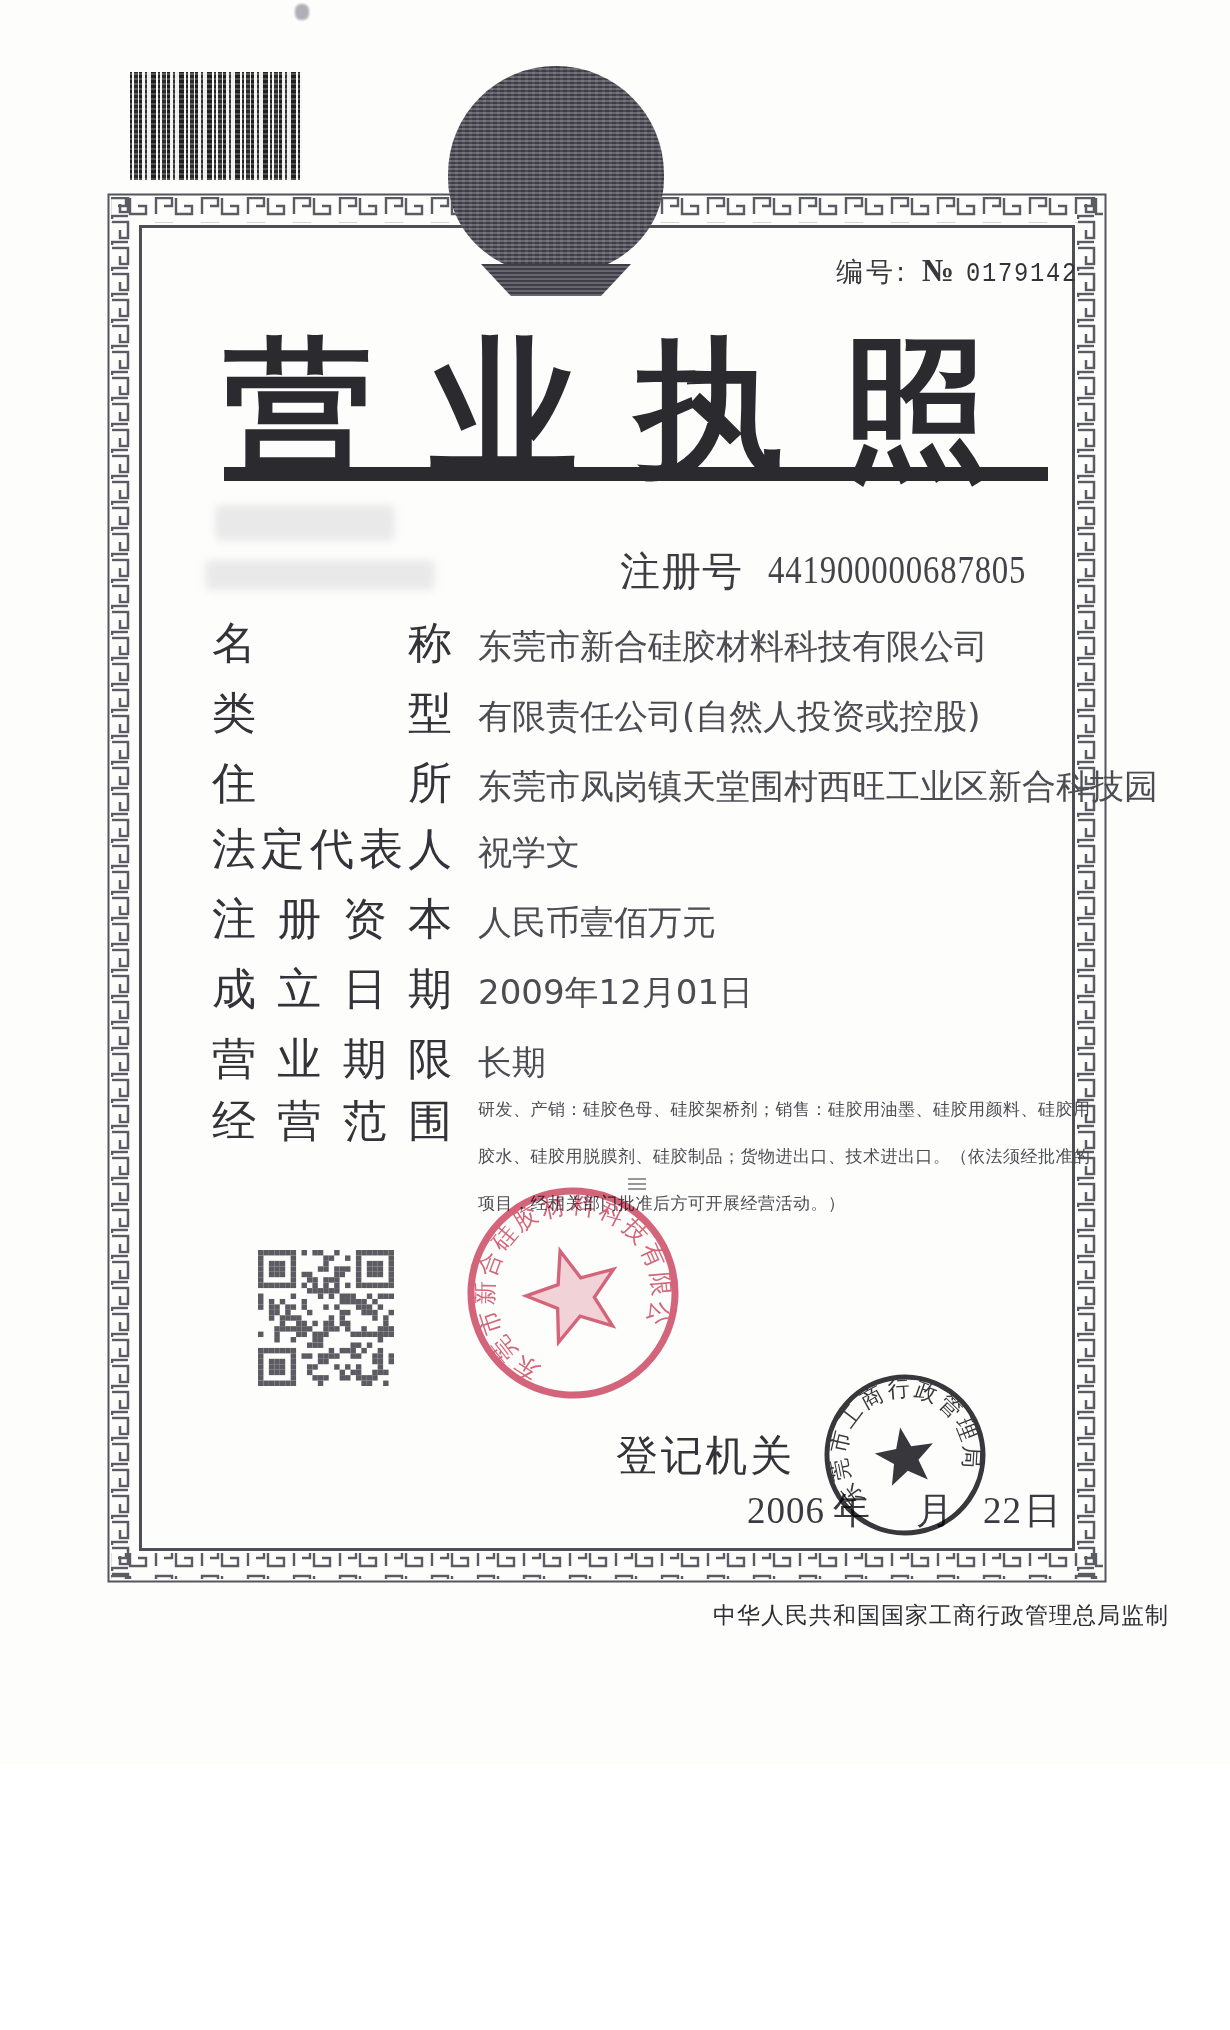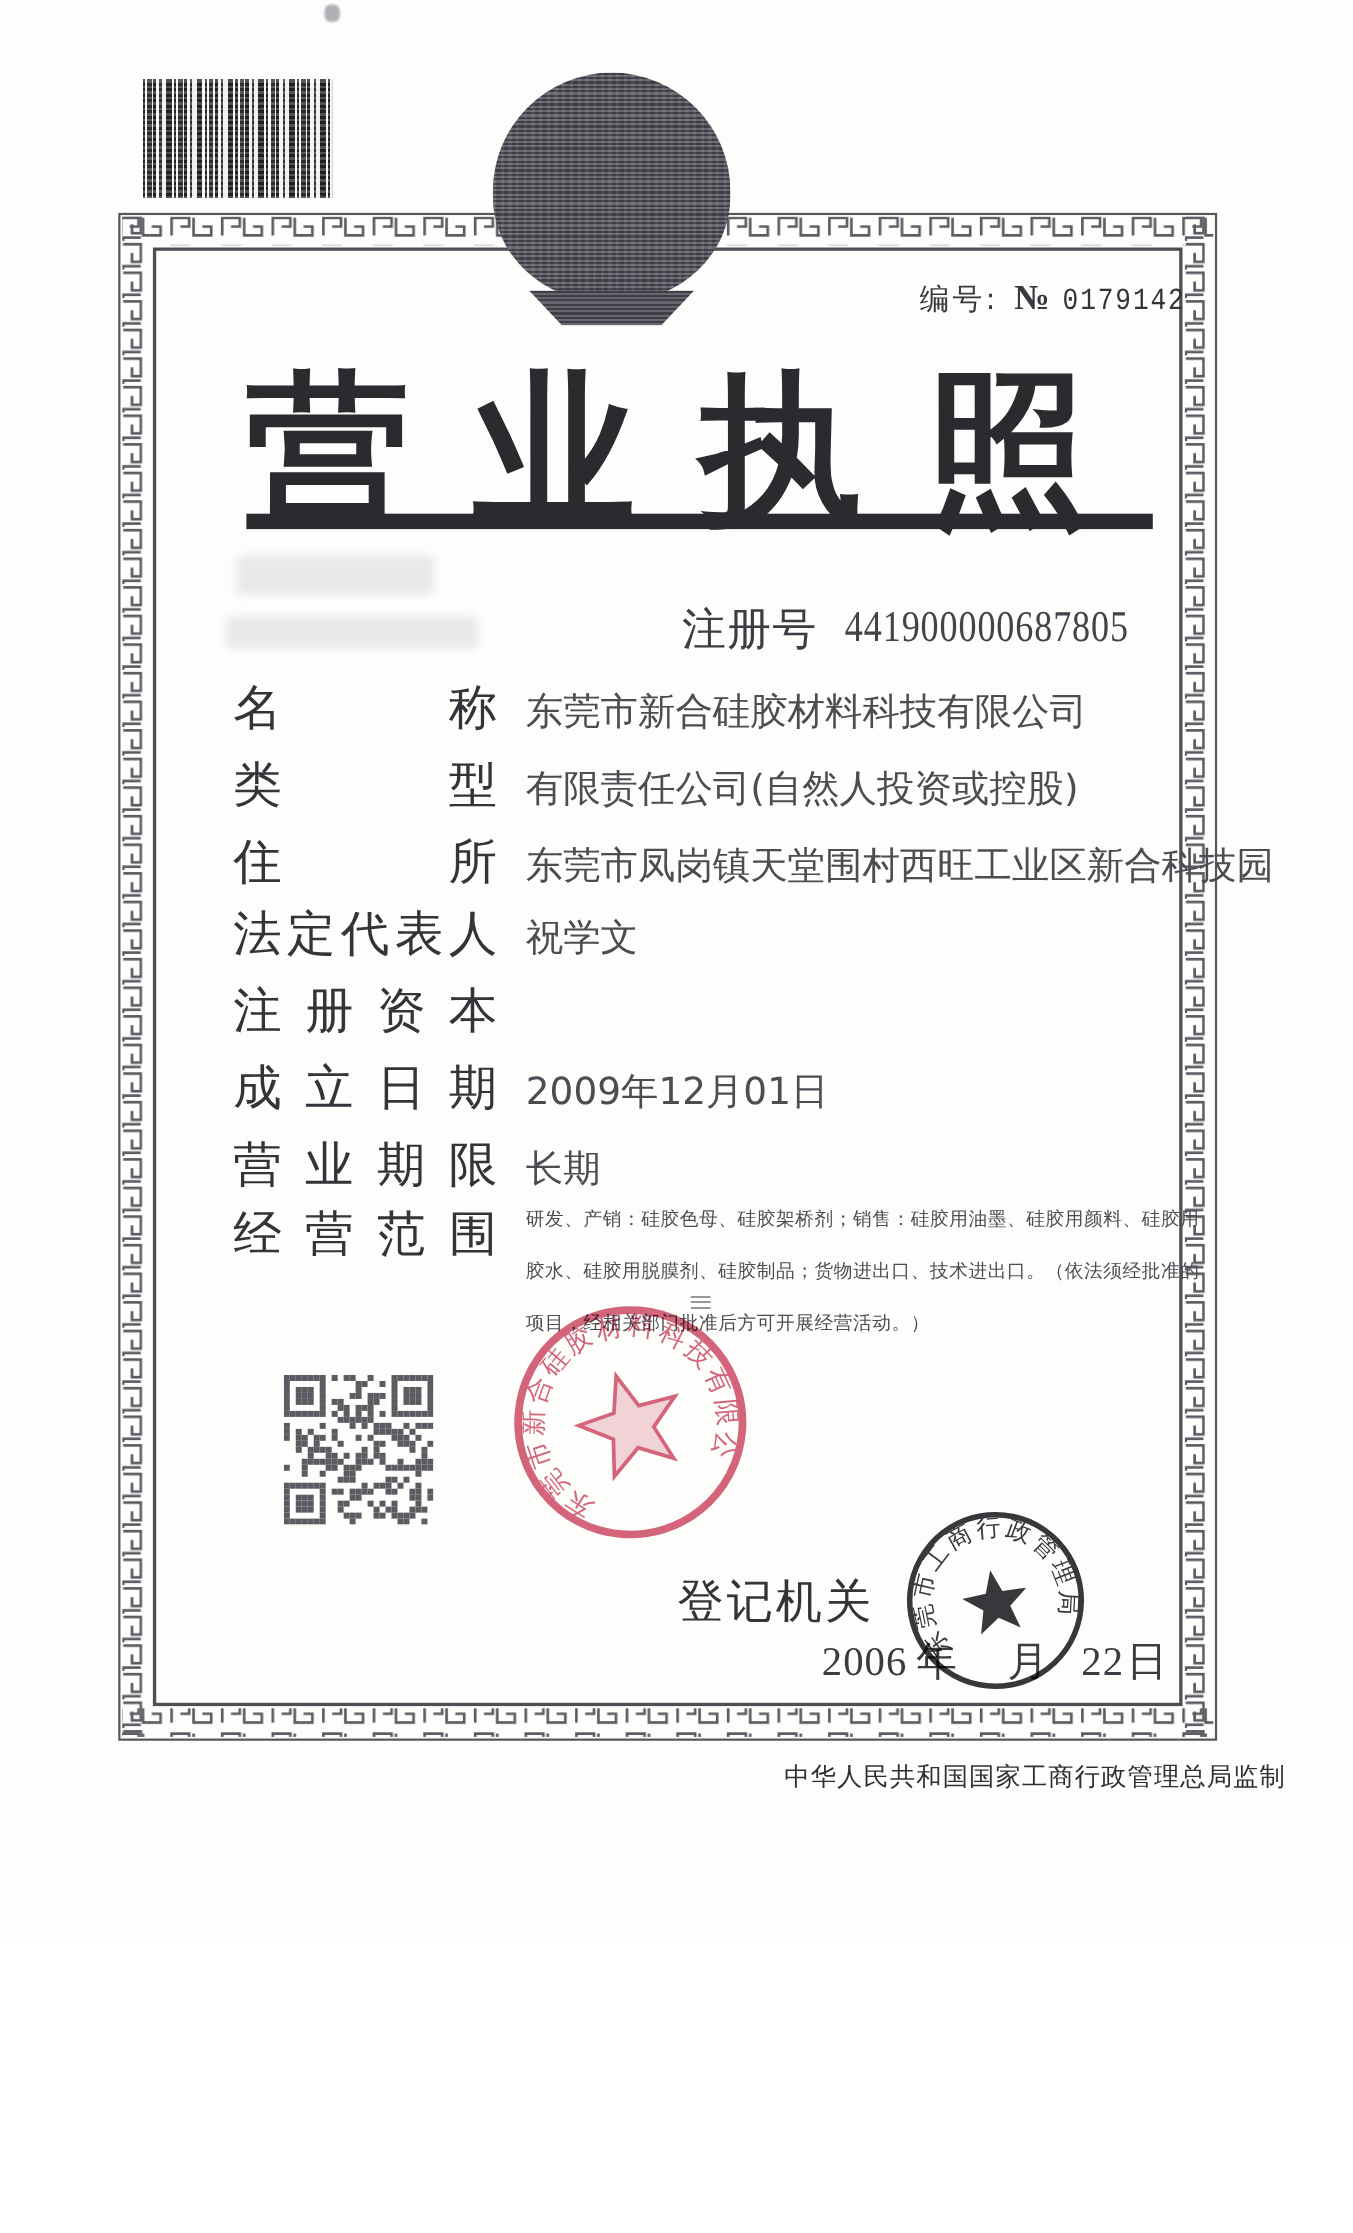--- a/index.html
+++ b/index.html
@@ -163,20 +163,21 @@
       </div>
     <div class="field-value">祝学文</div>
   </div>
   <div class="field-row" style="top:890px">
     <div class="field-label" data-chars="">
         <span>注</span>
         <span>册</span>
         <span>资</span>
         <span>本</span>
       </div>
+    <div class="field-value">人民币壹佰万元</div>
   </div>
   <div class="field-row" style="top:960px">
     <div class="field-label" data-chars="">
         <span>成</span>
         <span>立</span>
         <span>日</span>
         <span>期</span>
       </div>
     <div class="field-value">2009年12月01日</div>
   </div>

